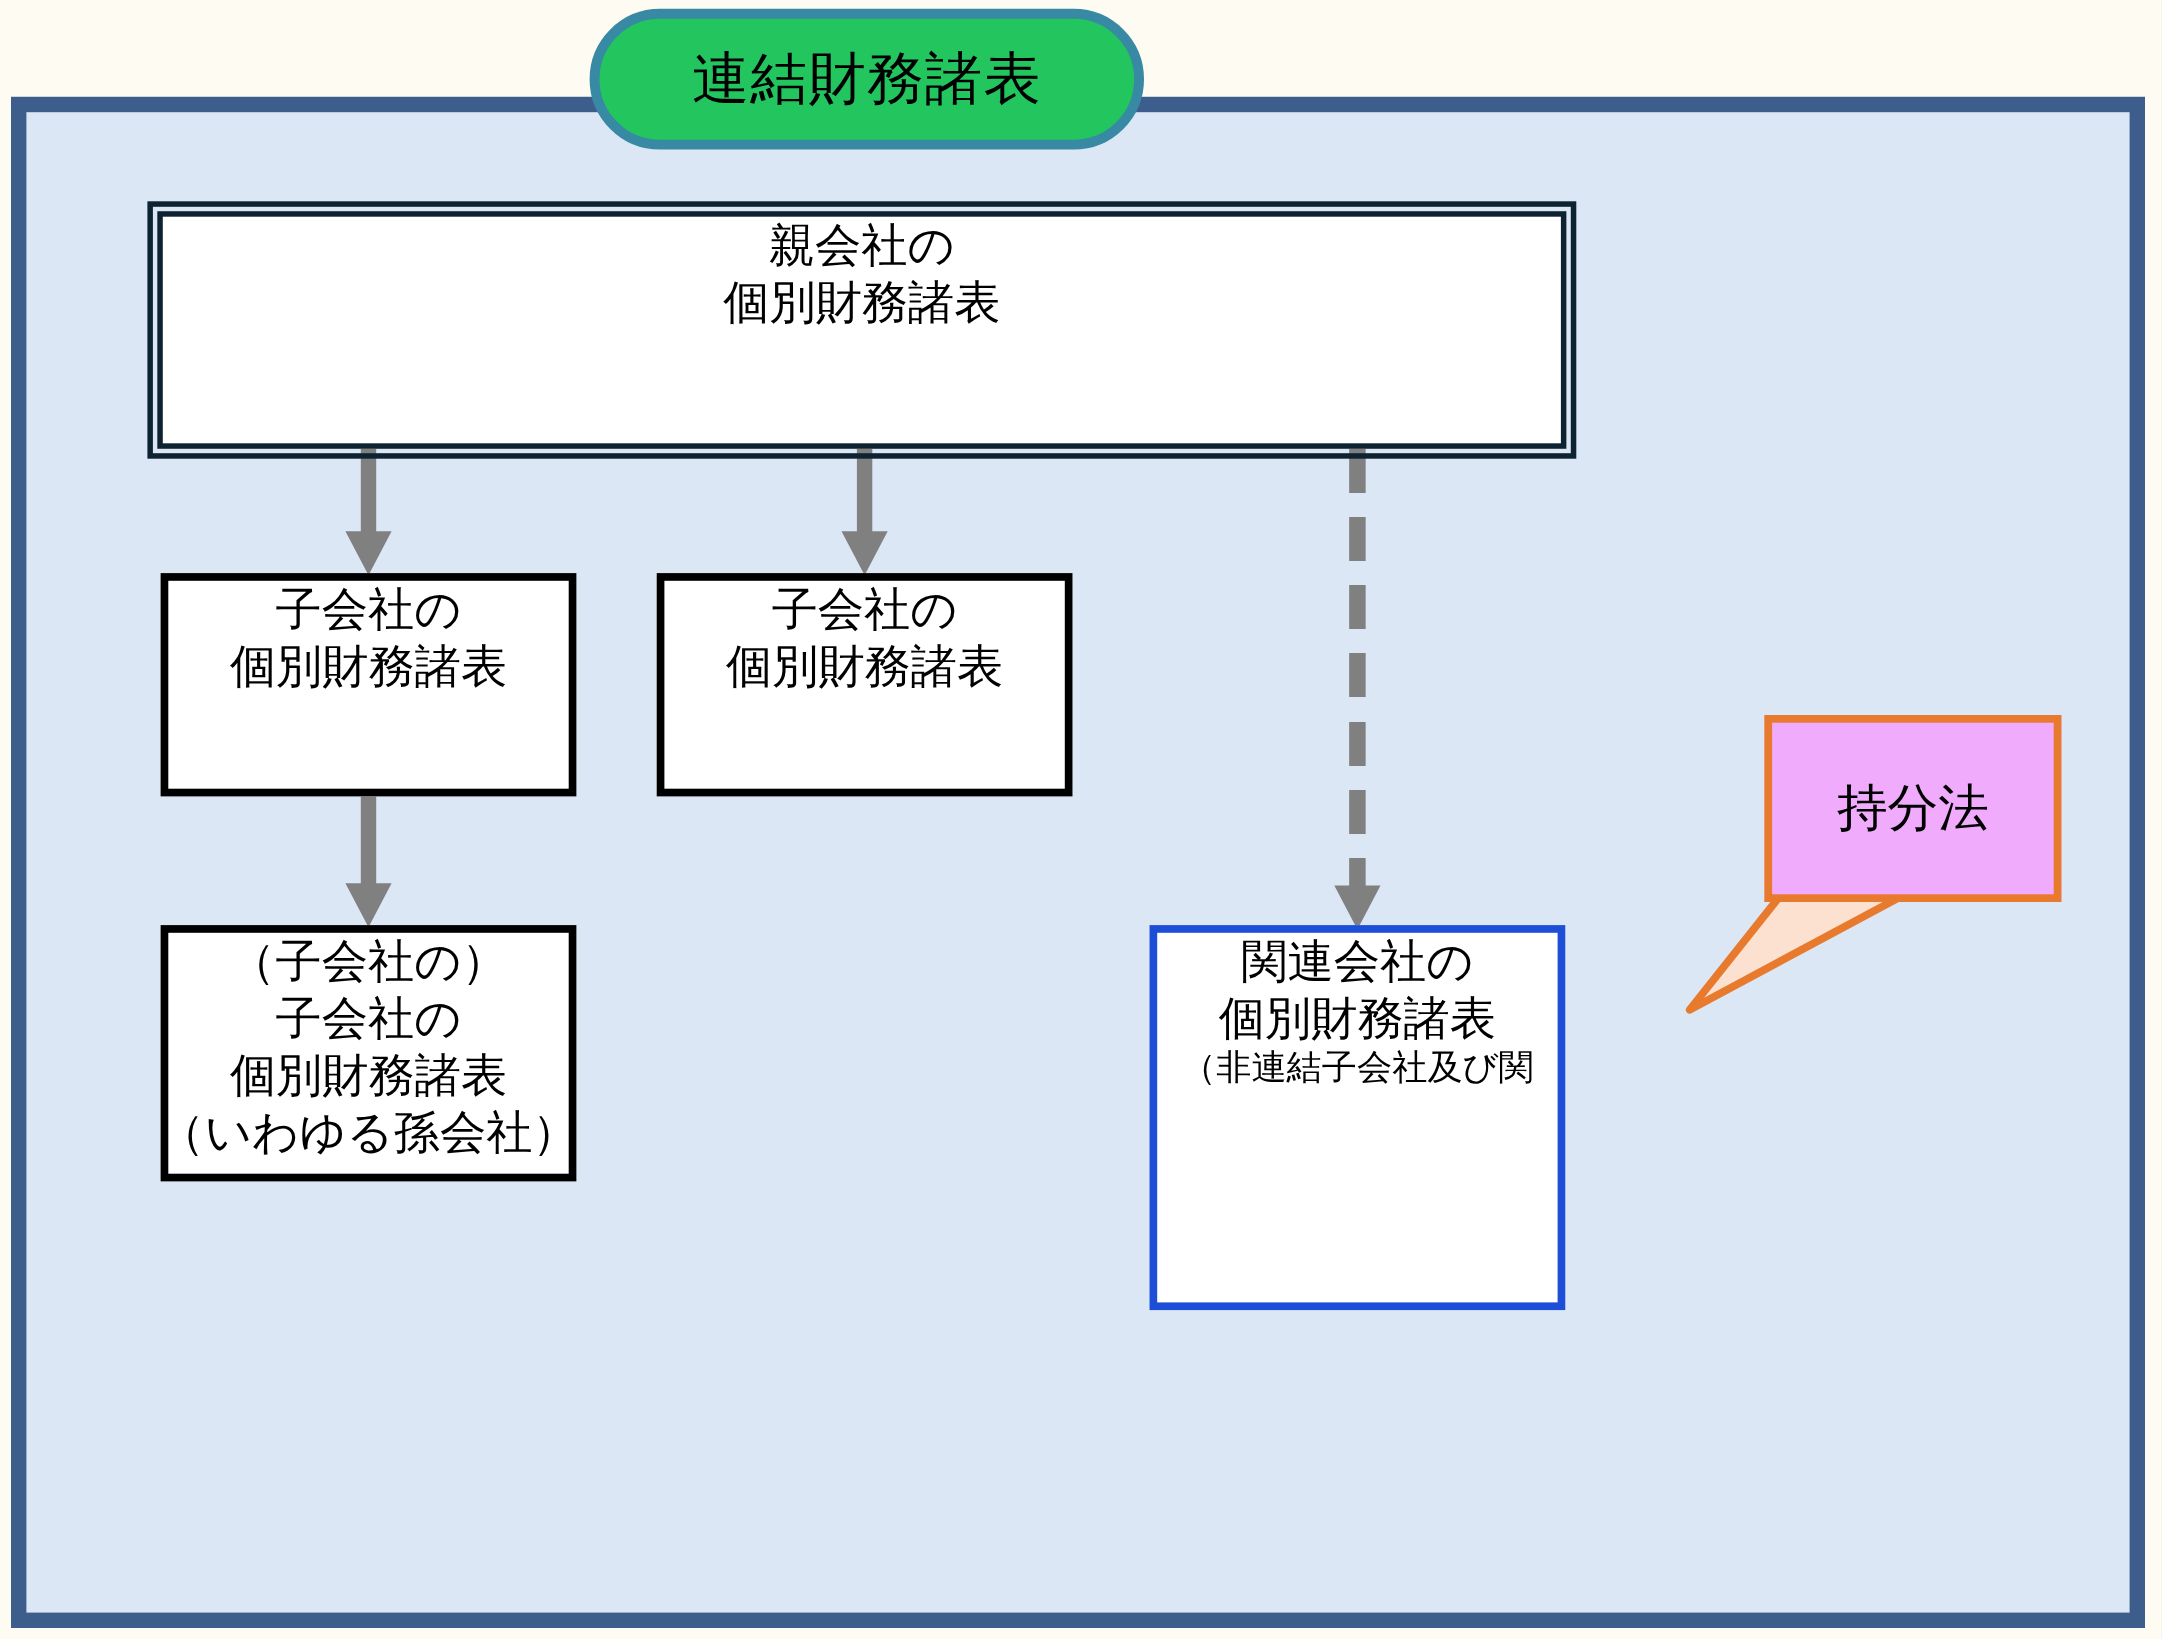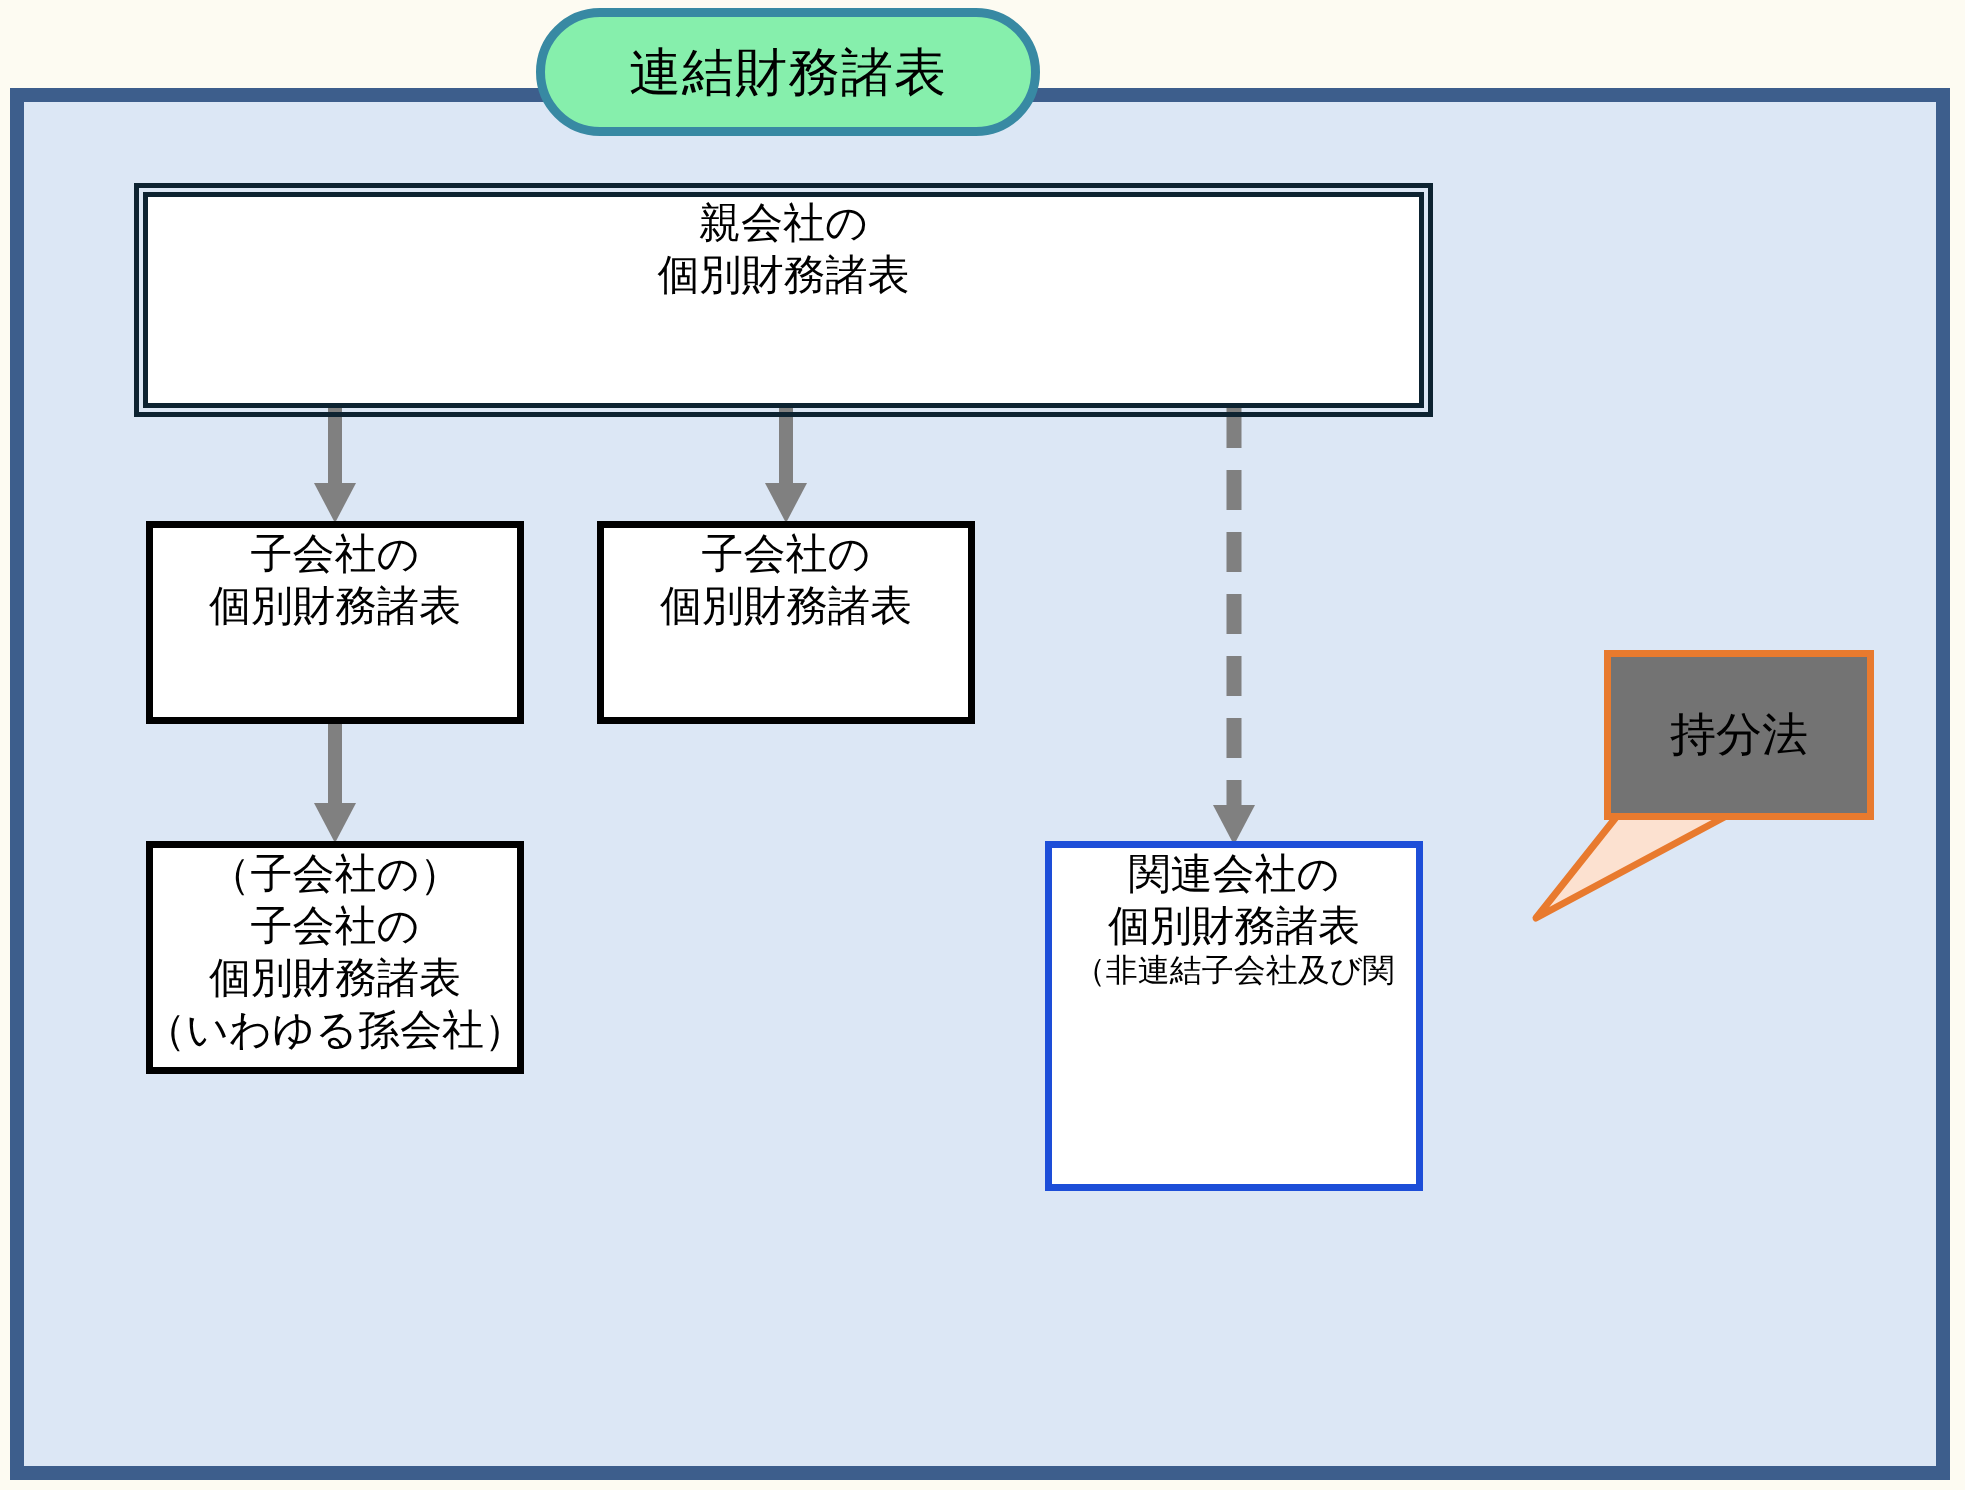--- a/index.html
+++ b/index.html
@@ -28,21 +28,21 @@
   }
 
   
   #title-pill {
     position: absolute;
     left: 536px;
     top: 8px;
     width: 504px;
     height: 128px;
     box-sizing: border-box;
-    background: #86efac;
+    background: #22c55e;
     border: 9px solid #3889A3;
     border-radius: 64px;
     display: flex;
     align-items: center;
     justify-content: center;
     z-index: 6;
   }
   #title-pill .pill-label {
     font-size: 52px;
     color: #000;
@@ -188,21 +188,21 @@
   }
 
   
   #callout-equity-method {
     position: absolute;
     left: 1604px;
     top: 650px;
     width: 270px;
     height: 170px;
     box-sizing: border-box;
-    background: #737373;
+    background: #f0abfc;
     border: 7px solid #E87A2E;
     display: flex;
     align-items: center;
     justify-content: center;
     z-index: 5;
   }
   #callout-equity-method .callout-label {
     font-size: 46px;
     color: #000;
     white-space: nowrap;

